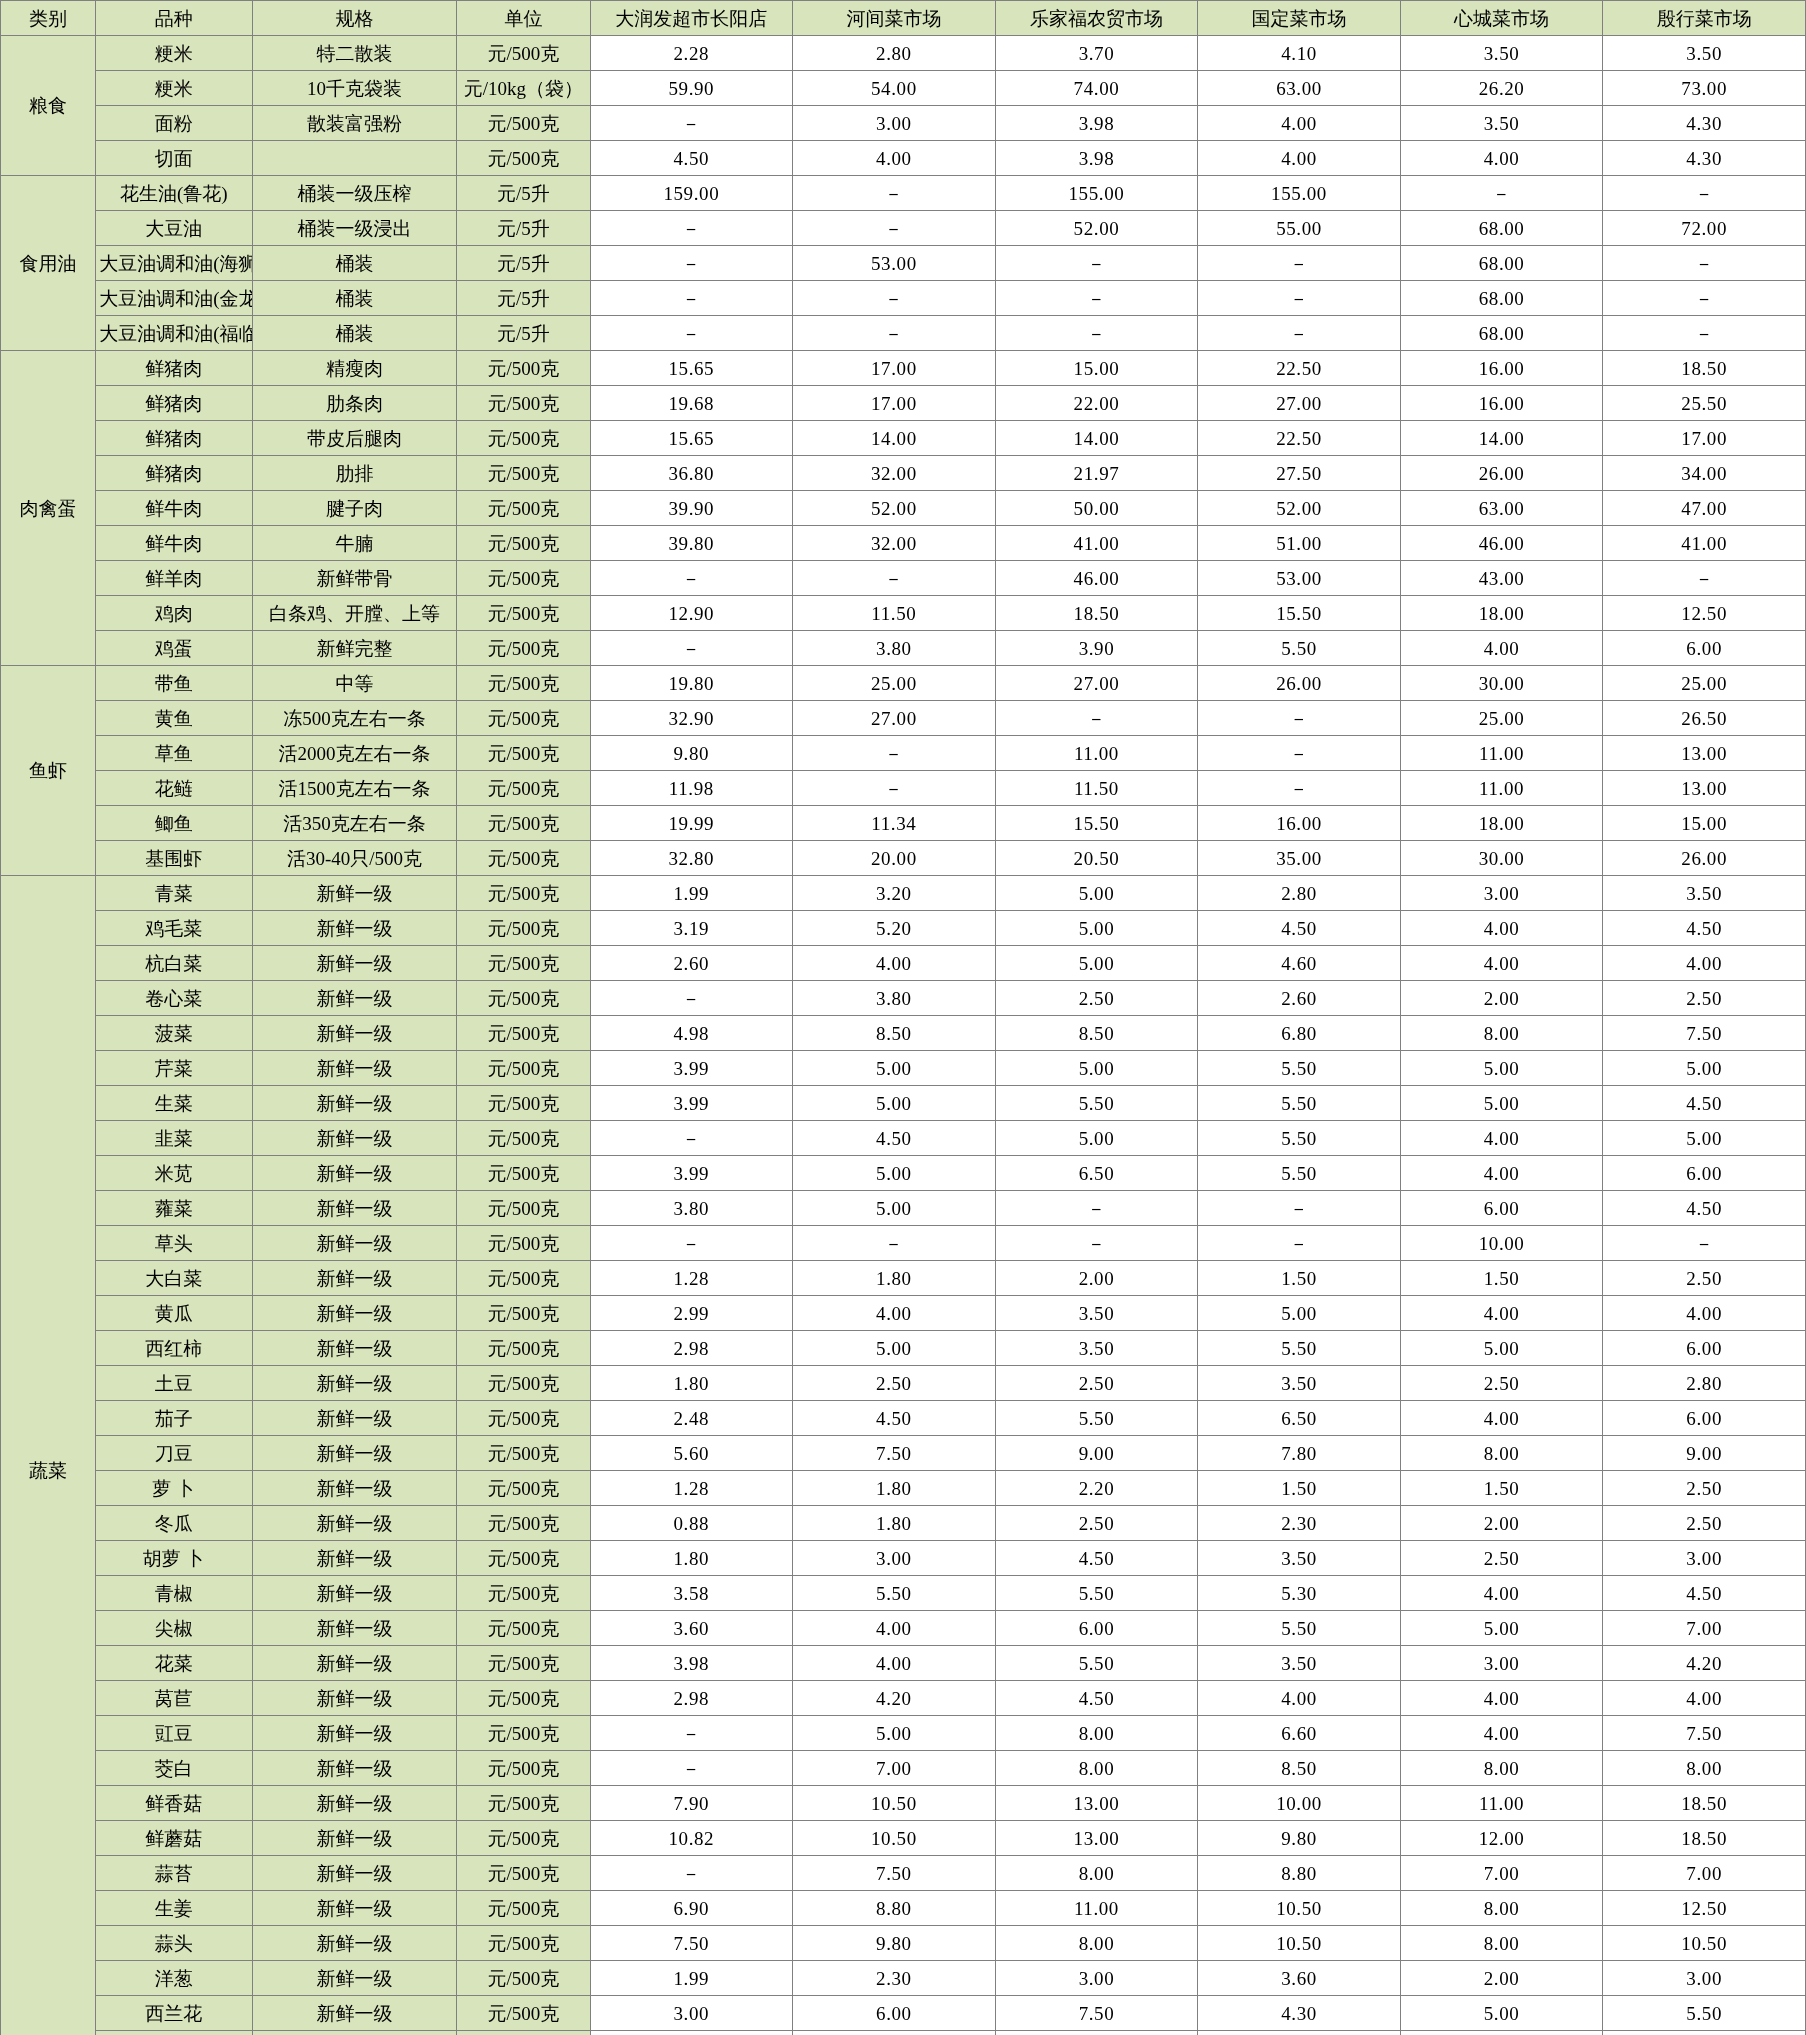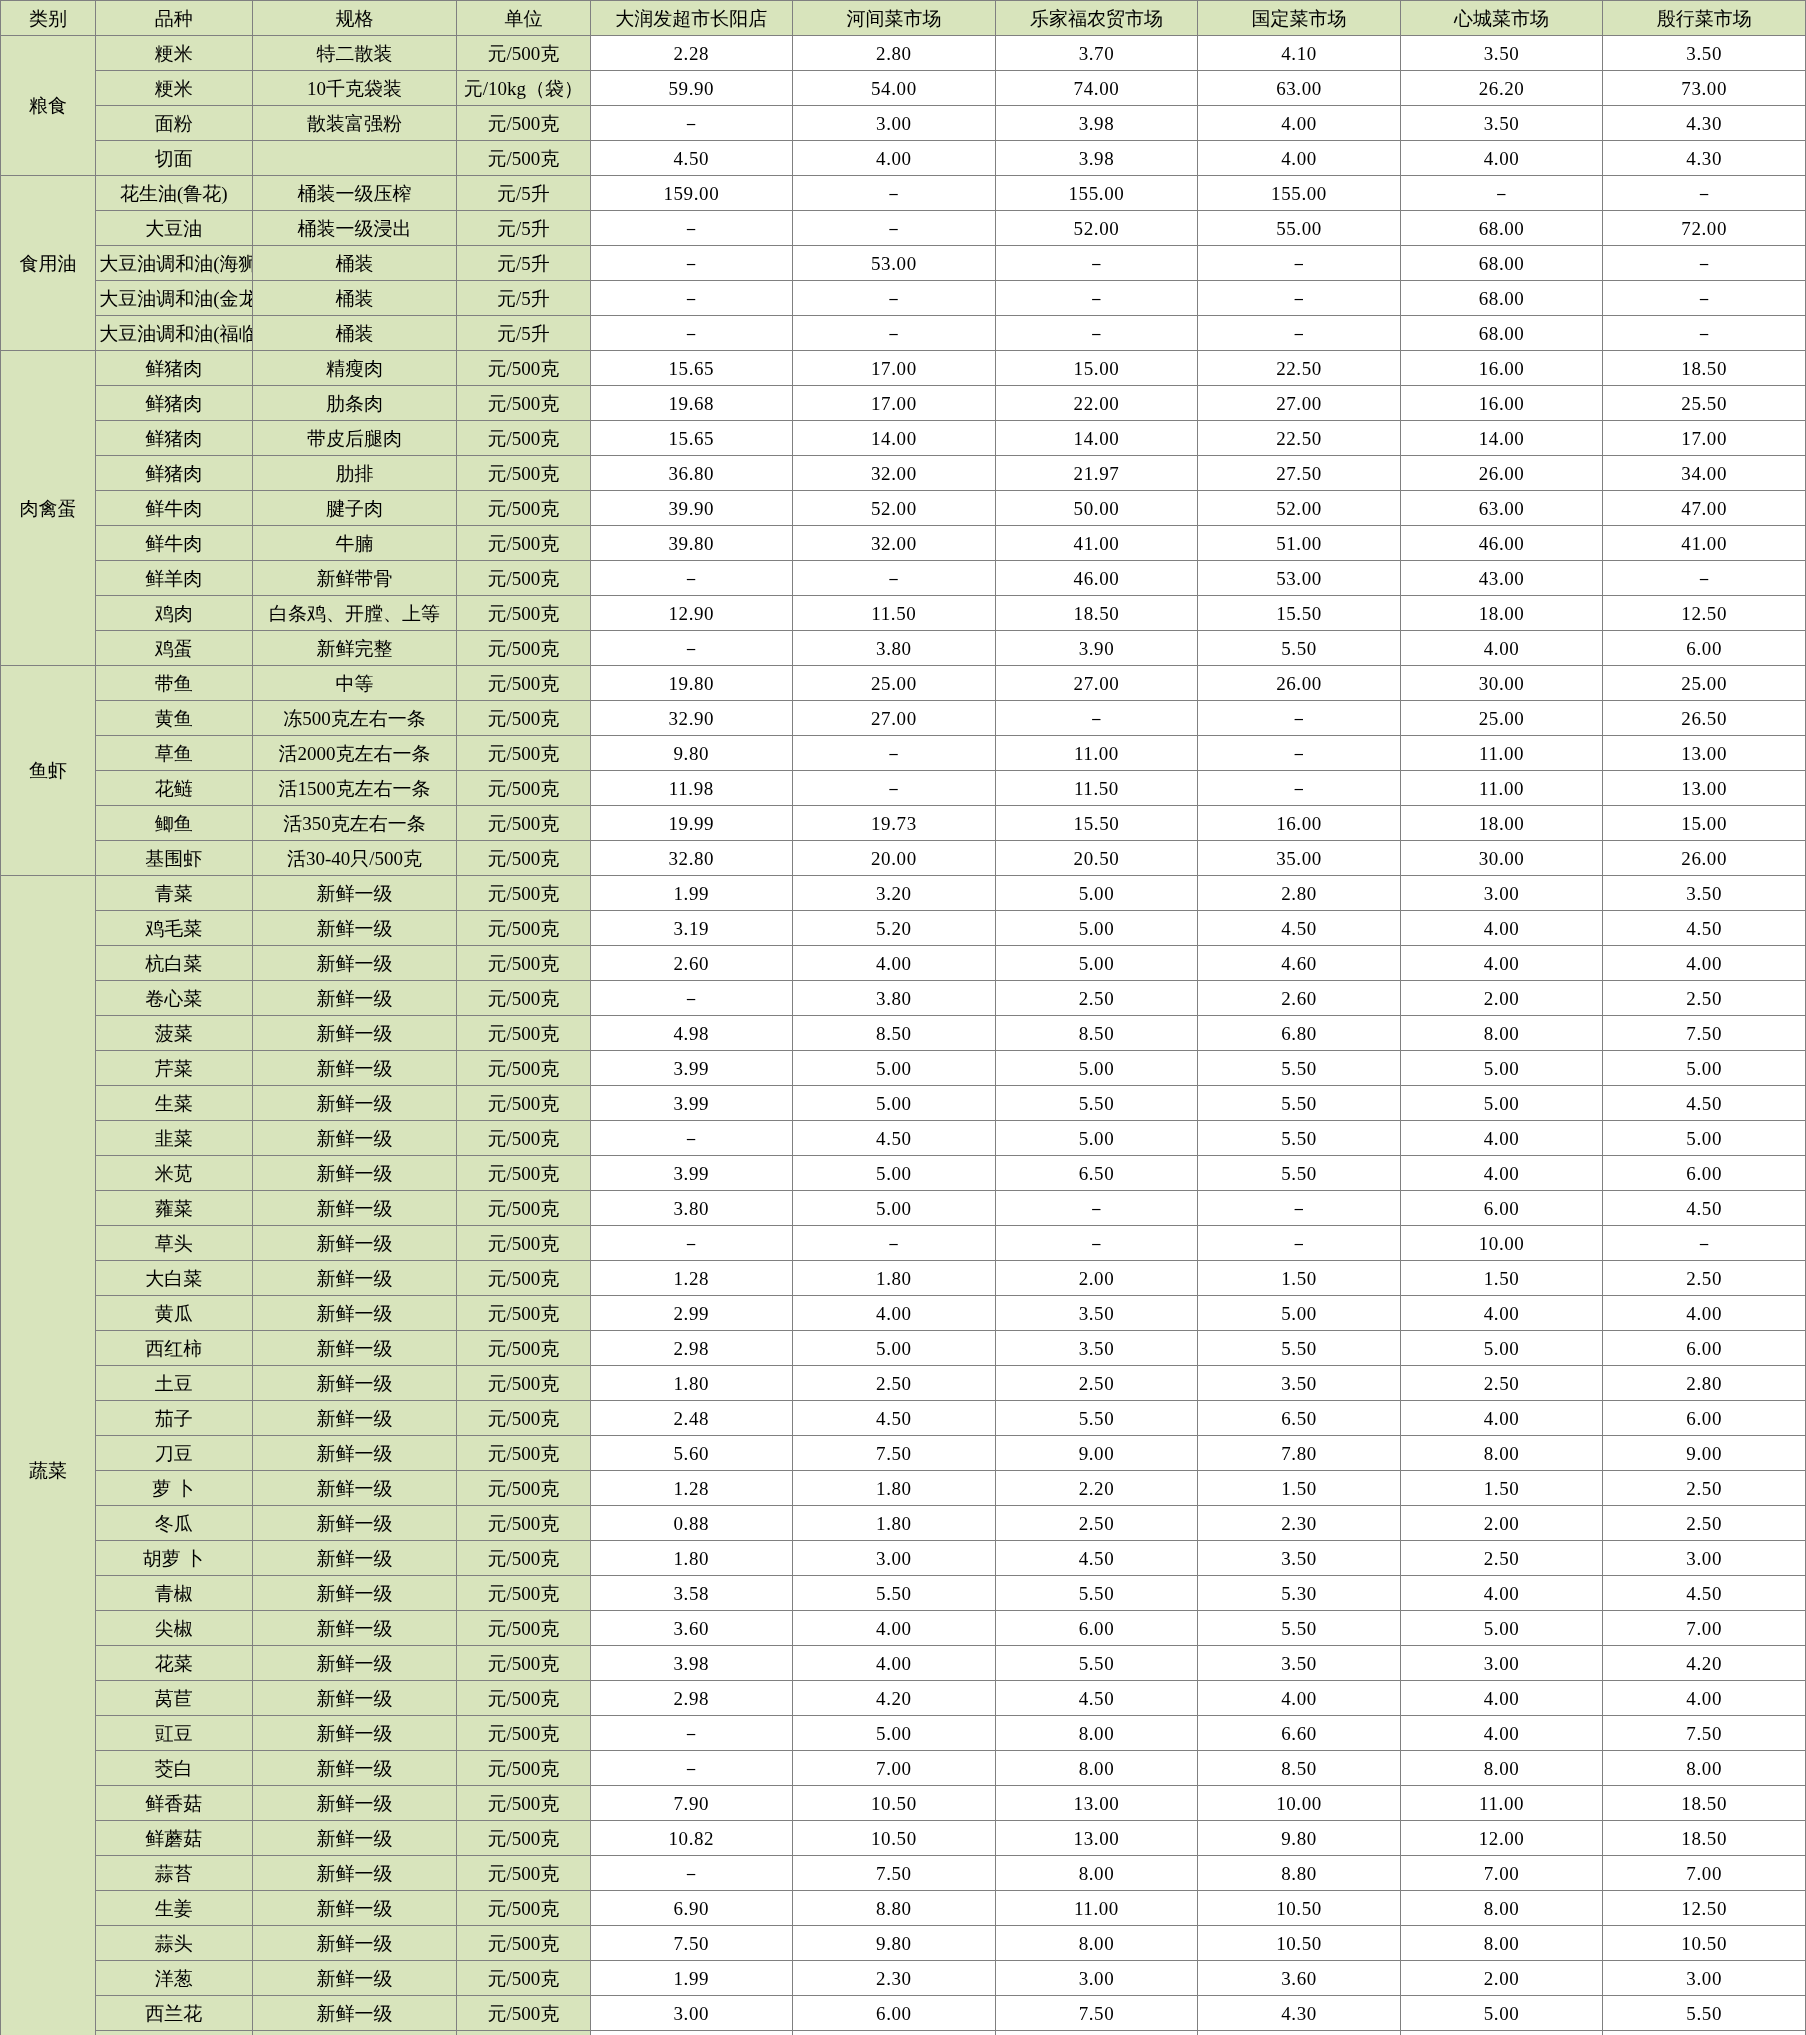--- a/index.html
+++ b/index.html
@@ -324,21 +324,21 @@
           <td class="price-cell num">11.50</td>
           <td class="price-cell num">－</td>
           <td class="price-cell num">11.00</td>
           <td class="price-cell num">13.00</td>
         </tr>
         <tr>
           <td class="name-cell">鲫鱼</td>
           <td class="spec-cell">活350克左右一条</td>
           <td class="unit-cell">元/500克</td>
           <td class="price-cell num">19.99</td>
-          <td class="price-cell num">19.73</td>
+          <td class="price-cell num">11.34</td>
           <td class="price-cell num">15.50</td>
           <td class="price-cell num">16.00</td>
           <td class="price-cell num">18.00</td>
           <td class="price-cell num">15.00</td>
         </tr>
         <tr>
           <td class="name-cell">基围虾</td>
           <td class="spec-cell">活30-40只/500克</td>
           <td class="unit-cell">元/500克</td>
           <td class="price-cell num">32.80</td>

